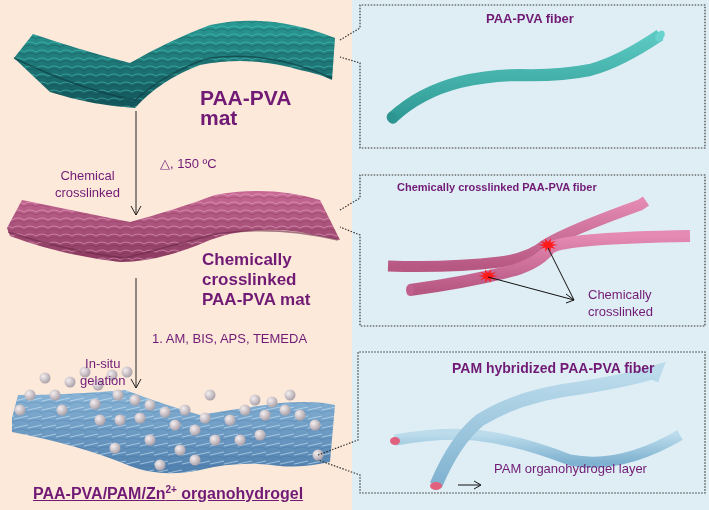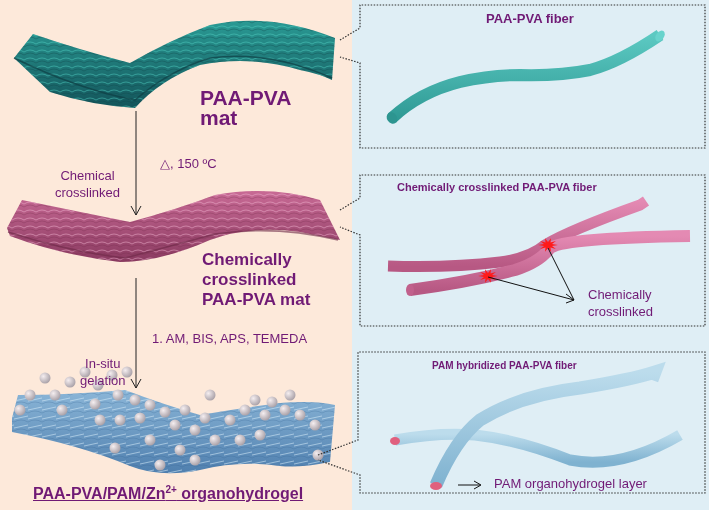--- a/index.html
+++ b/index.html
@@ -189,14 +189,14 @@
   <div>1. AM, BIS, APS, TEMEDA</div>
 </div>
 <div class="lbl bold" style="left:33px;top:484px;font-size:16px;text-decoration:underline;"><span>PAA-PVA/PAM/Zn</span><sup style="font-size:10px">2+</sup><span> organohydrogel</span></div>
 
 <div class="lbl bold" style="left:486px;top:11px;font-size:13px;">PAA-PVA fiber</div>
 <div class="lbl bold" style="left:397px;top:181px;font-size:11px;">Chemically crosslinked PAA-PVA fiber</div>
 <div class="lbl" style="left:588px;top:286px;font-size:13px;line-height:17px;">
   <div>Chemically</div>
   <div>crosslinked</div>
 </div>
-<div class="lbl bold" style="left:432px;top:360px;font-size:10px;">PAM hybridized PAA-PVA fiber</div>
-<div class="lbl" style="left:494px;top:476px;font-size:13px;">PAM organohydrogel layer</div>
+<div class="lbl bold" style="left:452px;top:360px;font-size:14px;">PAM hybridized PAA-PVA fiber</div>
+<div class="lbl" style="left:494px;top:461px;font-size:13px;">PAM organohydrogel layer</div>
 
 </body></html>

